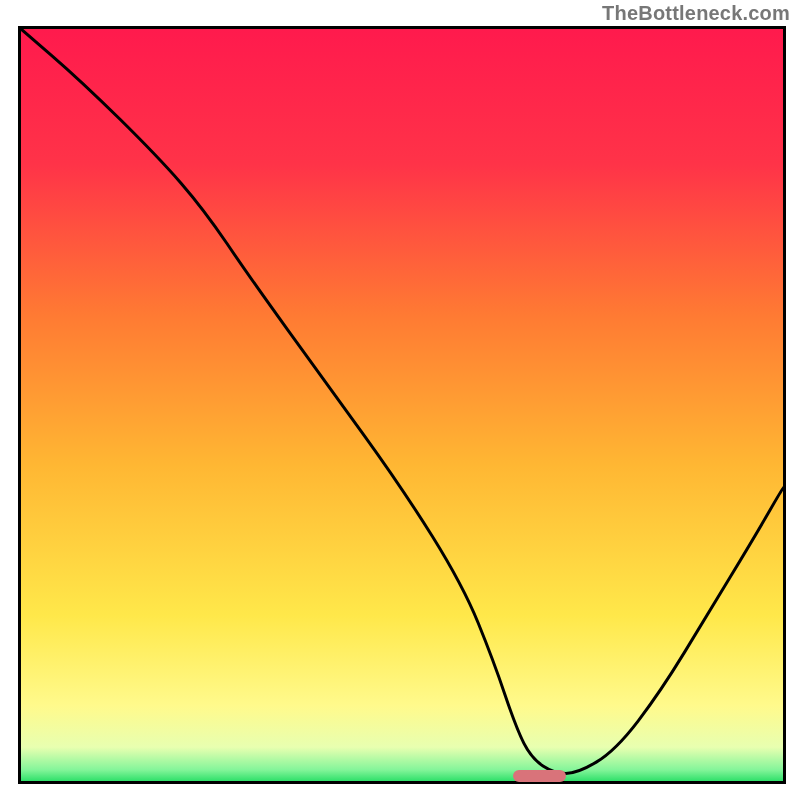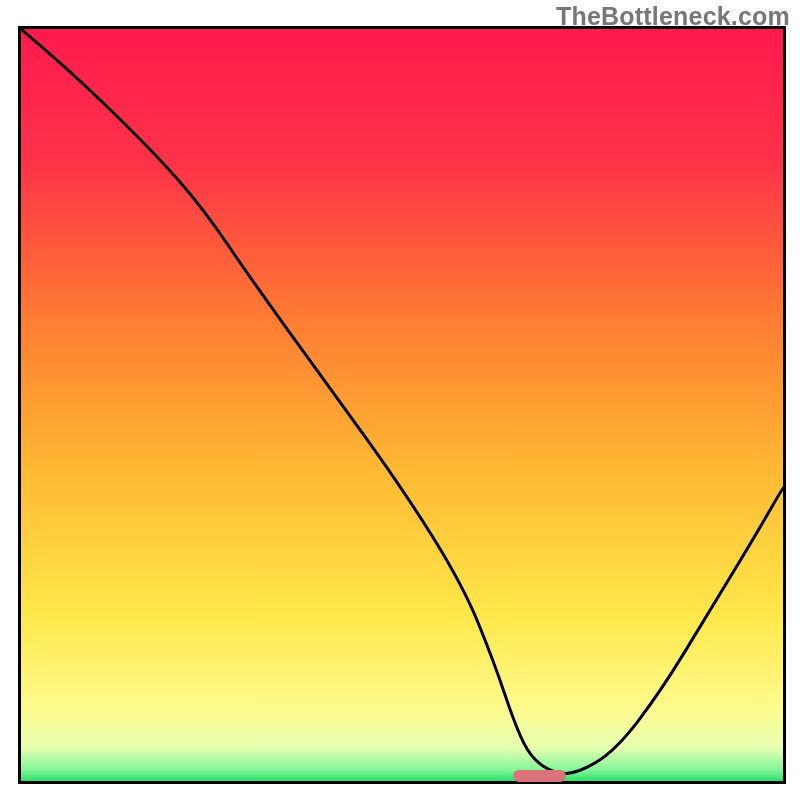--- a/index.html
+++ b/index.html
@@ -13,21 +13,21 @@
   }
   .stage {
     position: relative;
     width: 800px;
     height: 800px;
   }
   .watermark {
     position: absolute;
     top: 2px;
     right: 10px;
-    font-size: 25px;
+    font-size: 20px;
     font-weight: 600;
     color: #777;
     letter-spacing: 0.2px;
   }
   .plot-wrap {
     position: absolute;
     left: 18px;
     top: 26px;
     width: 768px;
     height: 758px;

